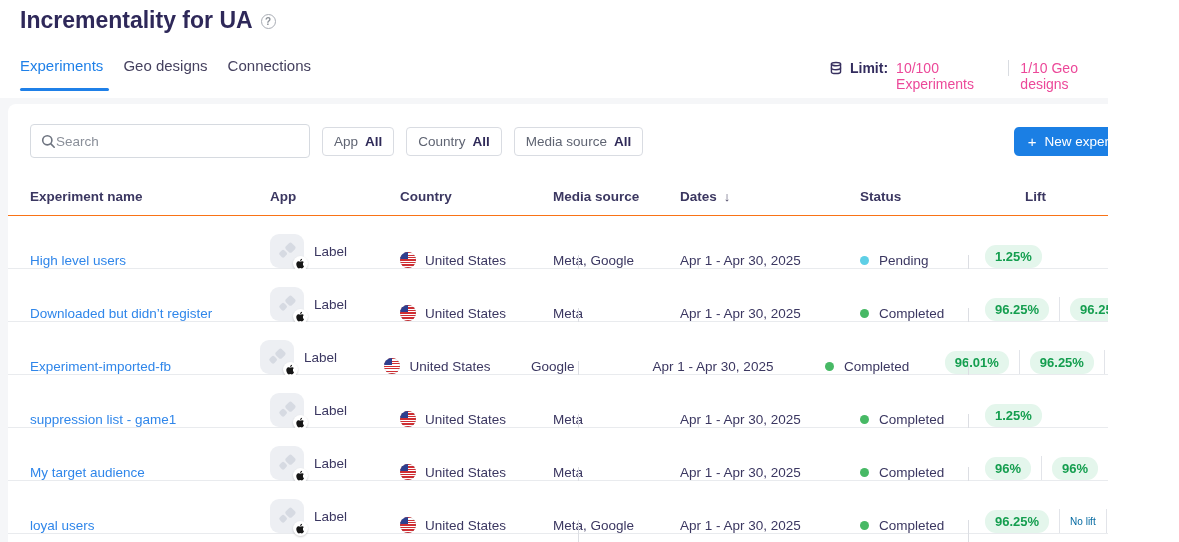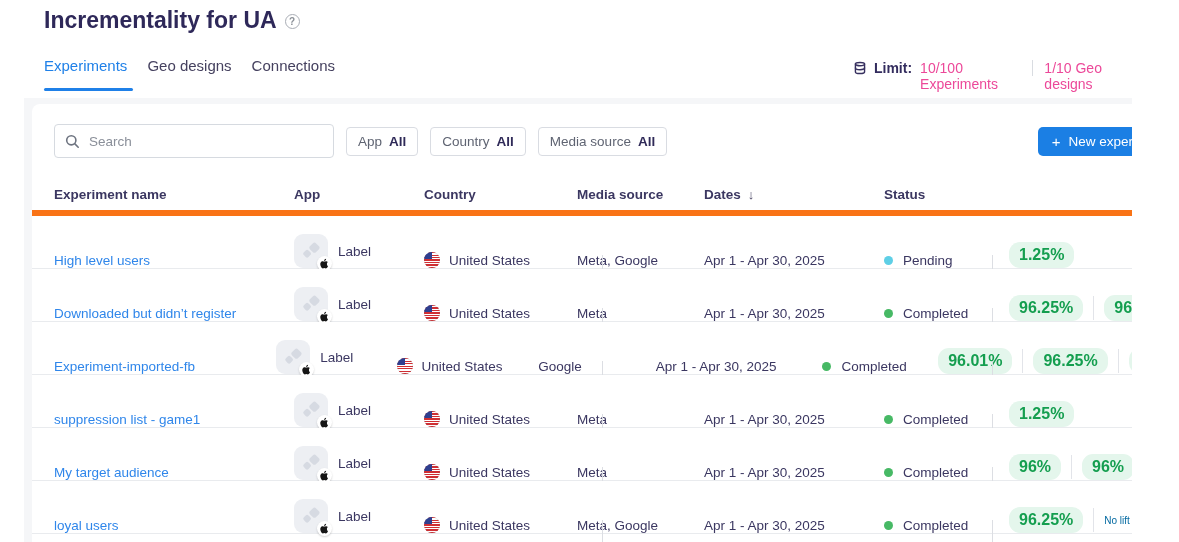--- a/index.html
+++ b/index.html
@@ -1,18 +1,18 @@
 <!DOCTYPE html>
 <html><head>
 <meta charset="utf-8">
 <style>
   * { margin:0; padding:0; box-sizing:border-box; }
   html,body { background:#fff; }
   body { font-family:"Liberation Sans", sans-serif; }
-  .page { position:relative; width:1108px; height:542px; background:#fff; overflow:hidden; color:#3b3761;margin-left:24px; }
+  .page { position:relative; width:1108px; height:542px; background:#fff; overflow:hidden; color:#3b3761; }
 
   
   .page-title { position:absolute; left:20px; top:7px; font-size:23px; font-weight:700; color:#2e2859; display:flex; align-items:center; gap:8px; }
   .help { width:15px; height:15px; border:1.5px solid #a9adb5; border-radius:50%; color:#8b9097; font-size:10px; font-weight:700; display:inline-flex; align-items:center; justify-content:center; margin-top:2px; }
 
   
   .tabs { position:absolute; left:20px; top:57px; display:flex; gap:20px; }
   .tab { font-size:15px; color:#45415f; padding-bottom:17px; position:relative; cursor:pointer; }
   .tab.active { color:#1f80e8; }
   .tab.active::after { content:''; position:absolute; left:0; bottom:0; width:calc(100% + 6px); height:3px; background:#1f80e8; border-radius:3px; }
@@ -22,51 +22,51 @@
   .limit b { color:#332c5e; }
   .limit .count { color:#ec4899; }
   .limit .sep { width:1px; height:16px; background:#d9dce1; margin:0 4px; }
 
   
   .band { position:absolute; left:0; top:98px; width:1179px; height:444px; background:#f5f6f8; }
   .card { position:absolute; left:8px; top:104px; width:1171px; height:438px; background:#fff; border-radius:8px 8px 0 0; }
 
   
   .controls { height:74px; display:flex; align-items:center; padding:0 23px 0 22px; }
-  .search { width:280px; height:34px; border:1px solid #d6dae0; border-radius:4px; display:flex; align-items:center; gap:9px; padding:0 10px; background:#fff; }
+  .search { width:280px; height:34px; border:1px solid #d6dae0; border-radius:4px; display:flex; align-items:center; padding:0 10px; background:#fff; }
   .search input { border:none; outline:none; flex:1; font-size:13.5px; font-family:"Liberation Sans", sans-serif; color:#3b3761; background:transparent; }
   .search input::placeholder { color:#8a8f99; }
   .chips { display:flex; gap:12px; margin-left:12px; }
   .chip { height:29px; border:1px solid #d9dce2; border-radius:4px; background:#fff; display:flex; align-items:center; gap:7px; padding:0 11px; font-size:13.5px; cursor:pointer; }
   .chip .cl { color:#5f6472; }
   .chip .cv { color:#2f2a58; font-weight:700; }
   .new-exp { margin-left:auto; height:29px; background:#1b7fe4; border:none; border-radius:5px; color:#fff; font-size:13.5px; font-family:"Liberation Sans", sans-serif; display:flex; align-items:center; gap:8px; padding:0 14px; cursor:pointer; }
   .new-exp .plus { font-size:15px; font-weight:400; }
 
   
-  .thead { height:38px; display:flex; align-items:center; padding-left:22px; border-bottom:6px solid #f97316; font-size:13.5px; font-weight:700; color:#2e2a55; }
+  .thead { height:38px; display:flex; align-items:center; padding-left:22px; border-bottom:1px solid #f97316; font-size:13.5px; font-weight:700; color:#2e2a55; }
   .c-name{width:240px;} .c-app{width:130px;} .c-country{width:153px;} .c-media{width:127px;}
   .c-dates{width:180px;} .c-status{width:125px;} .c-lift{flex:1;}
   .thead .c-lift { padding-left:40px; }
   .th-dates { display:flex; align-items:center; gap:7px; }
   .sort { color:#4a4664; font-size:13px; font-weight:400; cursor:pointer; }
 
   .row { height:53px; display:flex; align-items:flex-end; padding-left:22px; border-bottom:1px solid #e9ebee; position:relative; background:#fff; }
   .cell { display:flex; align-items:center; font-size:13.5px; color:#3b3761; }
   .name { color:#2f86ea; text-decoration:none; cursor:pointer; }
   .app-icon { width:34px; height:34px; border-radius:9px; background:#edeff3; position:relative; display:flex; align-items:center; justify-content:center; flex:0 0 auto; }
   .apple-badge { position:absolute; right:-4px; bottom:-3px; width:15px; height:15px; background:#fff; border-radius:50%; box-shadow:0 1px 2px rgba(0,0,0,.18); display:flex; align-items:center; justify-content:center; }
   .app-label { margin-left:10px; }
   .flag { width:16px; height:16px; border-radius:50%; overflow:hidden; position:relative; flex:0 0 auto;
           background:repeating-linear-gradient(#cf2e33 0 1.25px, #fff 1.25px 2.5px); box-shadow:inset 0 0 0 .5px rgba(0,0,0,.12); }
   .flag::after { content:''; position:absolute; left:0; top:0; width:8px; height:6.5px; background:#2e3f8f; }
   .c-country .flag { margin-right:9px; }
   .dot { width:9px; height:9px; border-radius:50%; margin-right:10px; flex:0 0 auto; }
   .c-lift { gap:10px; }
-  .lift-badge { background:#e4f6ec; color:#149e4f; font-weight:700; font-size:16px; padding:4px 10px; border-radius:11px; }
+  .lift-badge { background:#e4f6ec; color:#149e4f; font-weight:700; font-size:13px; padding:4px 10px; border-radius:11px; }
   .no-lift { color:#0369a1; font-size:10px; }
   .vsep { width:1px; height:24px; background:#e2e4e9; }
   .tick { position:absolute; width:1px; height:26px; bottom:-13px; background:#dcdee3; }
   .t1 { left:570px; } .t2 { left:960px; }
 
   .redaction { position:absolute; left:1141px; top:494px; width:38px; height:27px; background:#000; }
 </style>
 </head>
 <body>
 
@@ -130,20 +130,21 @@
     <div class="thead">
       <div class="cell c-name">Experiment name</div>
       <div class="cell c-app">App</div>
       <div class="cell c-country">Country</div>
       <div class="cell c-media">Media source</div>
       <div class="cell c-dates th-dates">
         <span>Dates</span>
         <span class="sort">↓</span>
       </div>
       <div class="cell c-status">Status</div>
+      <div class="cell c-lift">Lift</div>
     </div>
 
     <div id="tbody">
   <div class="row">
     <div class="cell c-name">
       <a class="name">High level users</a>
     </div>
     <div class="cell c-app">
       <span class="app-icon">
         <svg width="18" height="18" viewBox="0 0 18 18" fill="#d6dae2">

